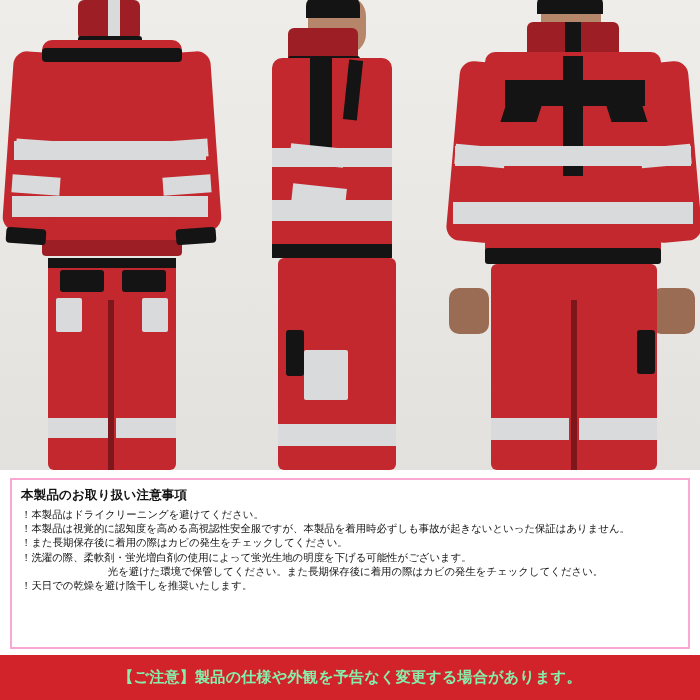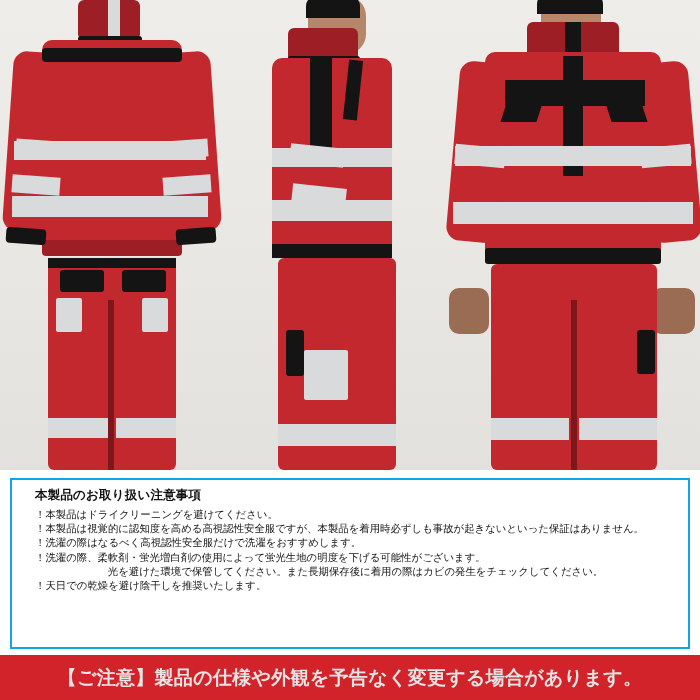--- a/index.html
+++ b/index.html
@@ -44,44 +44,44 @@
 
   
   .notes{
     position:absolute;left:0;top:470px;
     width:700px;height:185px;
     background:#ffffff;
     box-sizing:border-box;
     padding:8px 10px 6px 10px;
   }
   .notes-inner{
-    border:2px solid #0ea5e9;
+    border:2px solid #f9a8d4;
     box-sizing:border-box;
     width:680px;height:171px;
-    padding:7px 23px;
+    padding:7px 9px;
   }
   .notes-title{
     font-size:12.5px;font-weight:bold;color:#111;
     letter-spacing:0.2px;margin-bottom:4px;
   }
   .note-line{
     font-size:10.4px;color:#111;line-height:14.2px;
     white-space:nowrap;
   }
   .note-line.indent{padding-left:11px;text-align:center;}
 
   
   .banner{
     position:absolute;left:0;top:655px;
     width:700px;height:45px;
     background:#d2232a;
     display:flex;align-items:center;justify-content:center;
   }
   .banner span{
-    color:#e5e5e5;font-weight:bold;font-size:19px;letter-spacing:0.3px;
+    color:#86efac;font-weight:bold;font-size:15px;letter-spacing:0.3px;
     white-space:nowrap;
   }
 </style>
 </head>
 <body>
 
 <div class="page">
 
   <div class="hero">
     <div class="bg-grad sh"></div>
@@ -187,21 +187,21 @@
       <div class="sh silver" style="left:134px;top:418px;width:78px;height:22px;"></div>
     </div>
   </div>
 
   <div class="notes">
     <div class="notes-inner">
       <div class="notes-title">本製品のお取り扱い注意事項</div>
 
       <div class="note-line">！本製品はドライクリーニングを避けてください。</div>
       <div class="note-line">！本製品は視覚的に認知度を高める高視認性安全服ですが、本製品を着用時必ずしも事故が起きないといった保証はありません。</div>
-      <div class="note-line">！洗濯の際はなるべく高視認性安全服だけで洗濯をおすすめします。</div>
+      <div class="note-line">！また長期保存後に着用の際はカビの発生をチェックしてください。</div>
       <div class="note-line">！洗濯の際、柔軟剤・蛍光増白剤の使用によって蛍光生地の明度を下げる可能性がございます。</div>
       <div class="note-line indent">光を避けた環境で保管してください。また長期保存後に着用の際はカビの発生をチェックしてください。</div>
       <div class="note-line">！天日での乾燥を避け陰干しを推奨いたします。</div>
     </div>
   </div>
 
   <div class="banner">
     <span>【ご注意】製品の仕様や外観を予告なく変更する場合があります。</span>
   </div>
 

